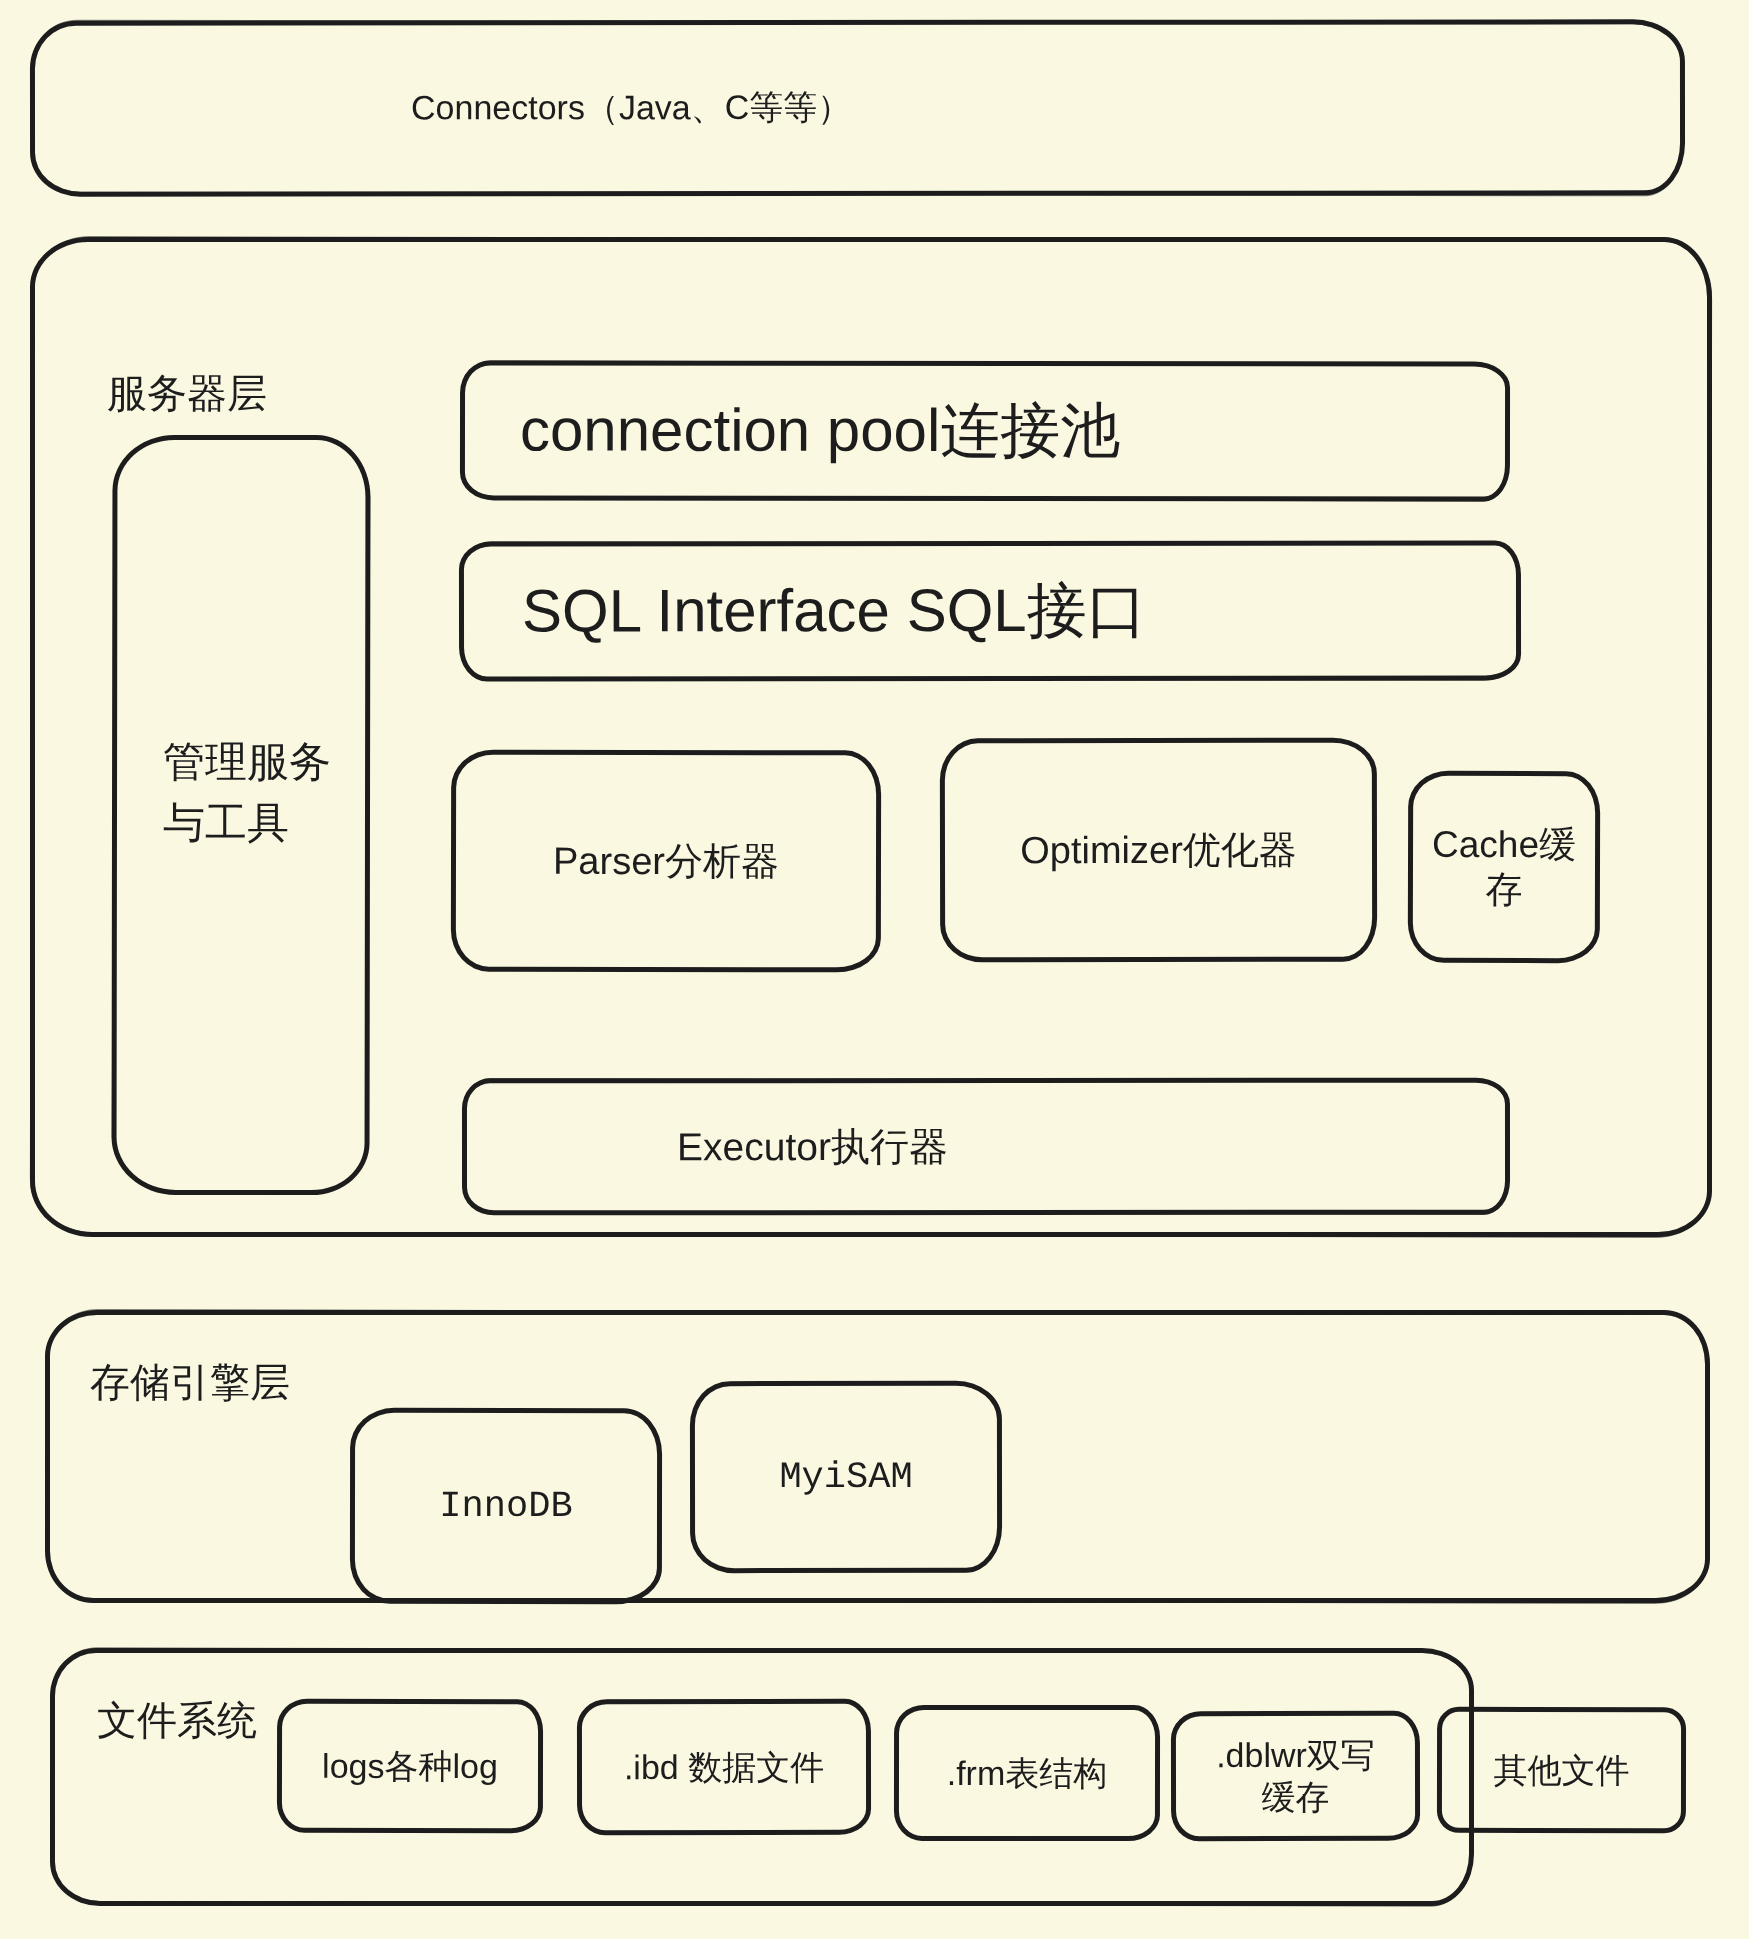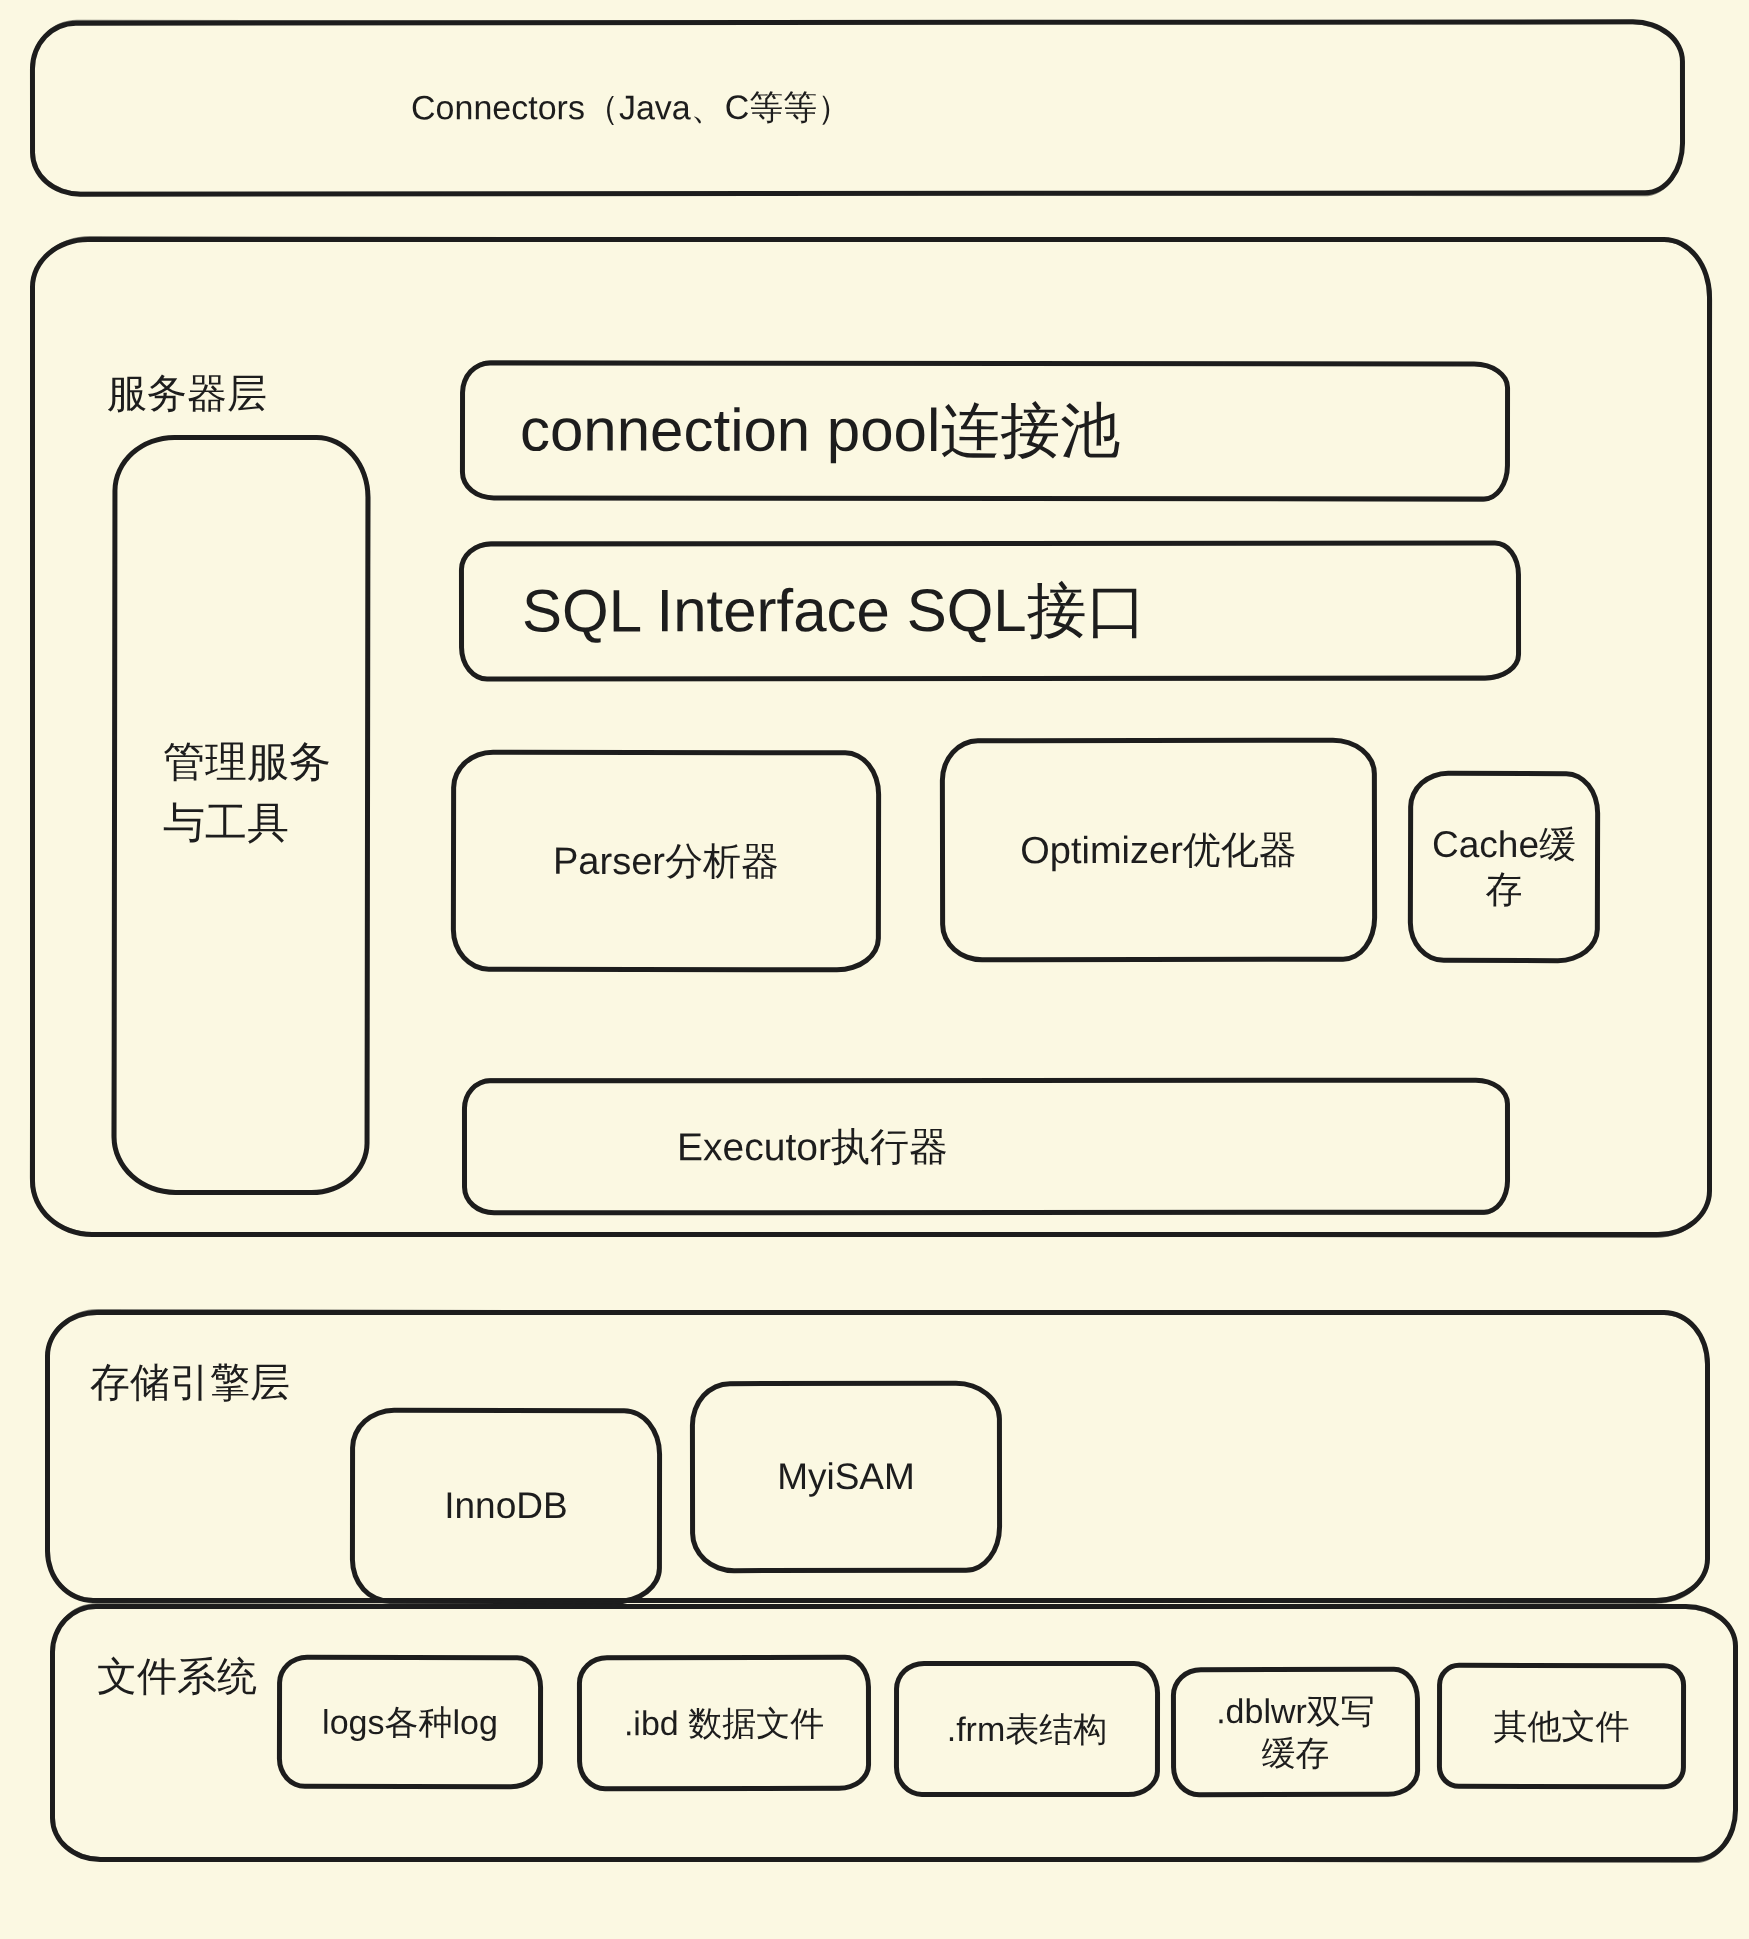--- a/index.html
+++ b/index.html
@@ -58,31 +58,31 @@
   #optimizer{left:905px;top:496px;width:437px;height:224px;font-size:38px;
     border-radius:38px 44px 34px 42px / 42px 36px 44px 38px;transform:rotate(-.1deg);}
   #cache{left:1373px;top:505px;width:192px;height:192px;font-size:37px;line-height:1.22;
     border-radius:40px 34px 42px 36px / 36px 42px 34px 40px;transform:rotate(.15deg);margin-top:24px;}
   #executor{left:427px;top:801px;width:1048px;height:137px;
     border-radius:28px 34px 26px 32px / 30px 26px 34px 28px;transform:rotate(-.04deg);margin-top:35px;}
   #executor-label{left:210px;top:0;height:100%;display:flex;align-items:center;font-size:39px;}
 
   
   #storage{left:45px;top:1310px;width:1665px;height:293px;
-    border-radius:52px 46px 54px 48px / 46px 54px 44px 52px;}
+    border-radius:52px 46px 54px 48px / 46px 54px 44px 52px;font-family:Liberation Mono, monospace;}
   #storage-label{left:40px;top:40px;font-size:40px;}
   #innodb{left:300px;top:62px;width:312px;height:196px;font-size:37px;
     border-radius:44px 38px 46px 40px / 40px 46px 36px 44px;transform:rotate(.07deg);margin-top:31px;}
   #myisam{left:640px;top:66px;width:312px;height:192px;font-size:37px;
     border-radius:40px 46px 36px 44px / 44px 38px 46px 40px;transform:rotate(-.08deg);}
   #othereng{left:1003px;top:62px;width:317px;height:196px;font-size:37px;
     border-radius:42px 36px 46px 38px / 38px 46px 36px 42px;transform:rotate(.05deg);}
 
   
-  #fs{left:50px;top:1604px;width:1688px;height:258px;
+  #fs{left:50px;top:1648px;width:1424px;height:258px;
     border-radius:46px 52px 42px 50px / 48px 42px 52px 44px;}
   #fs-label{left:42px;top:40px;font-size:40px;}
   .filebox{font-size:34px;line-height:1.25;
     border-radius:30px 26px 32px 28px / 28px 32px 26px 30px;}
   #logs{left:222px;top:46px;width:266px;height:134px;transform:rotate(.1deg);}
   #ibd{left:522px;top:46px;width:294px;height:136px;transform:rotate(-.08deg);}
   #frm{left:839px;top:52px;width:266px;height:136px;transform:rotate(.06deg);}
   #dblwr{left:1116px;top:58px;width:249px;height:130px;transform:rotate(-.1deg);}
   #otherfiles{left:1382px;top:54px;width:249px;height:126px;transform:rotate(.08deg);border-radius:22px;}
 </style>

